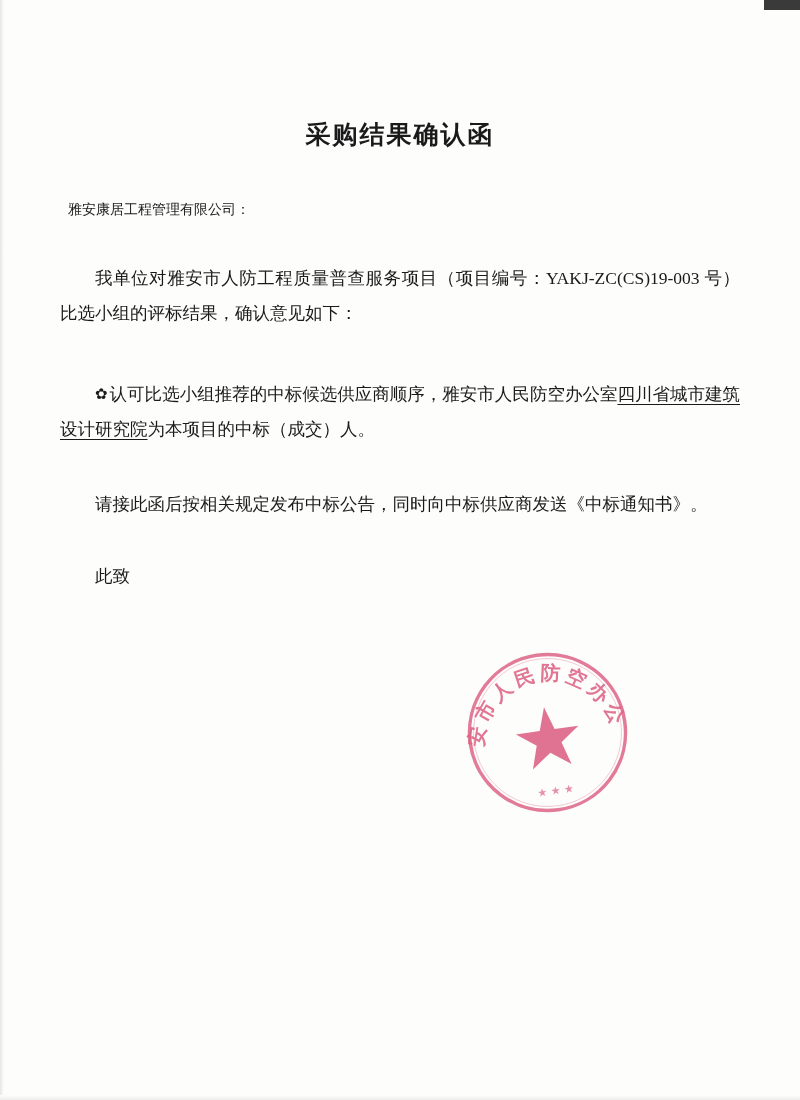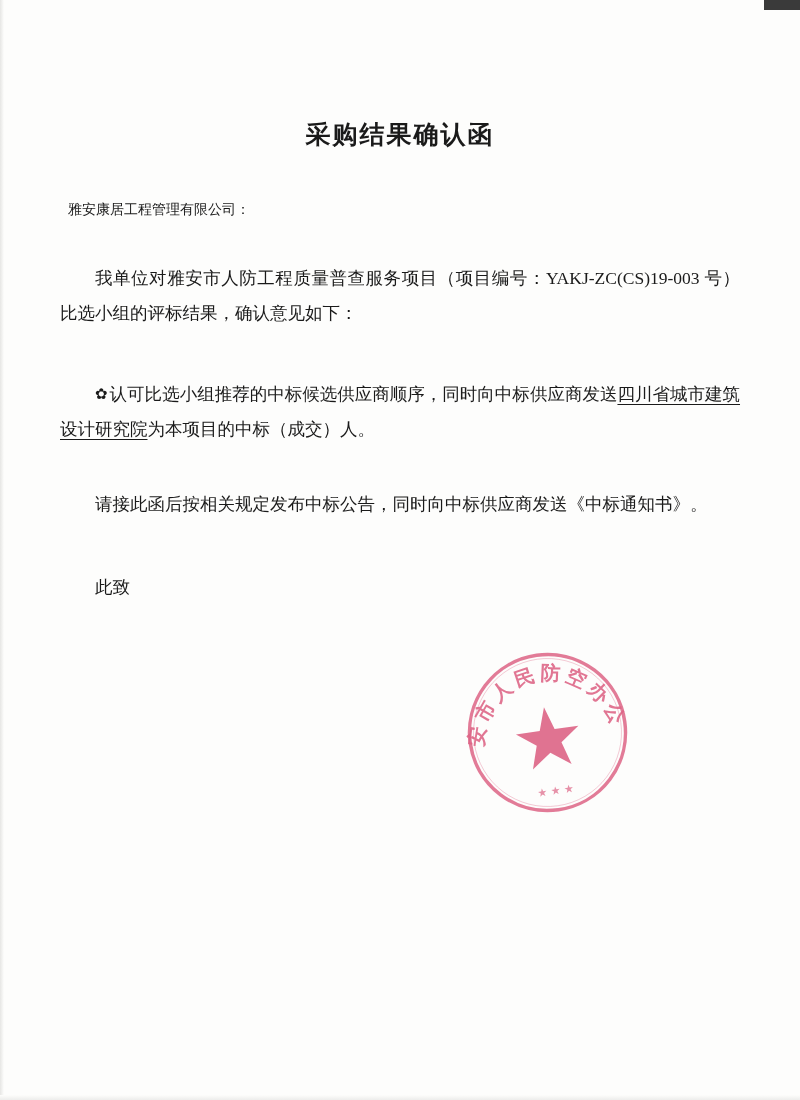--- a/index.html
+++ b/index.html
@@ -90,21 +90,21 @@
     vertical-align: 1px;
     margin-right: 2px;
   }
 
   .underline-name {
     text-decoration: underline;
     text-underline-offset: 4px;
   }
 
   .closing {
-    margin-top: 53px;
+    margin-top: 42px;
     text-indent: 35px;
     font-size: 17.5px;
   }
 
   .signature-block {
     margin-top: 92px;
     text-align: right;
     padding-right: 8px;
     font-size: 17.5px;
     line-height: 1.9;
@@ -137,21 +137,21 @@
 
   <div class="doc">
 
     <div class="doc-title">采购结果确认函</div>
 
     <div class="salutation">雅安康居工程管理有限公司：</div>
 
     <div class="para indent">我单位对雅安市人防工程质量普查服务项目（项目编号：YAKJ-ZC(CS)19-003 号）比选小组的评标结果，确认意见如下：</div>
 
     <div class="para indent gap-large">
-      <span class="bullet-mark">✿</span><span>认可比选小组推荐的中标候选供应商顺序，同时向中标供应商发送</span><span class="underline-name">四川省城市建筑设计研究院</span><span>为本项目的中标（成交）人。</span>
+      <span class="bullet-mark">✿</span><span>认可比选小组推荐的中标候选供应商顺序，雅安市人民防空办公室</span><span class="underline-name">四川省城市建筑设计研究院</span><span>为本项目的中标（成交）人。</span>
     </div>
 
     <div class="para indent">请接此函后按相关规定发布中标公告，同时向中标供应商发送《中标通知书》。</div>
 
     <div class="closing">此致</div>
 
 
   </div>
 
   <div class="seal">

